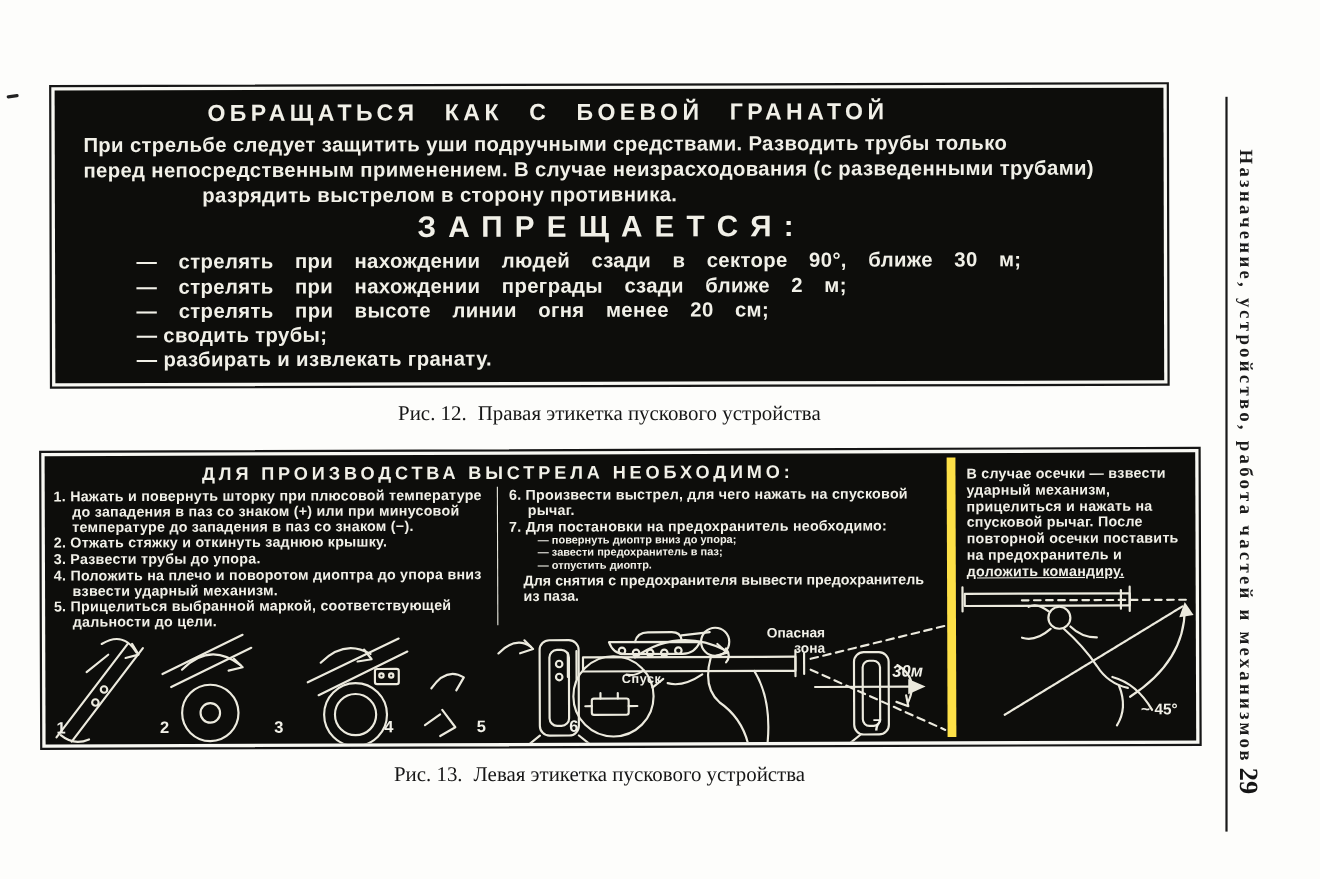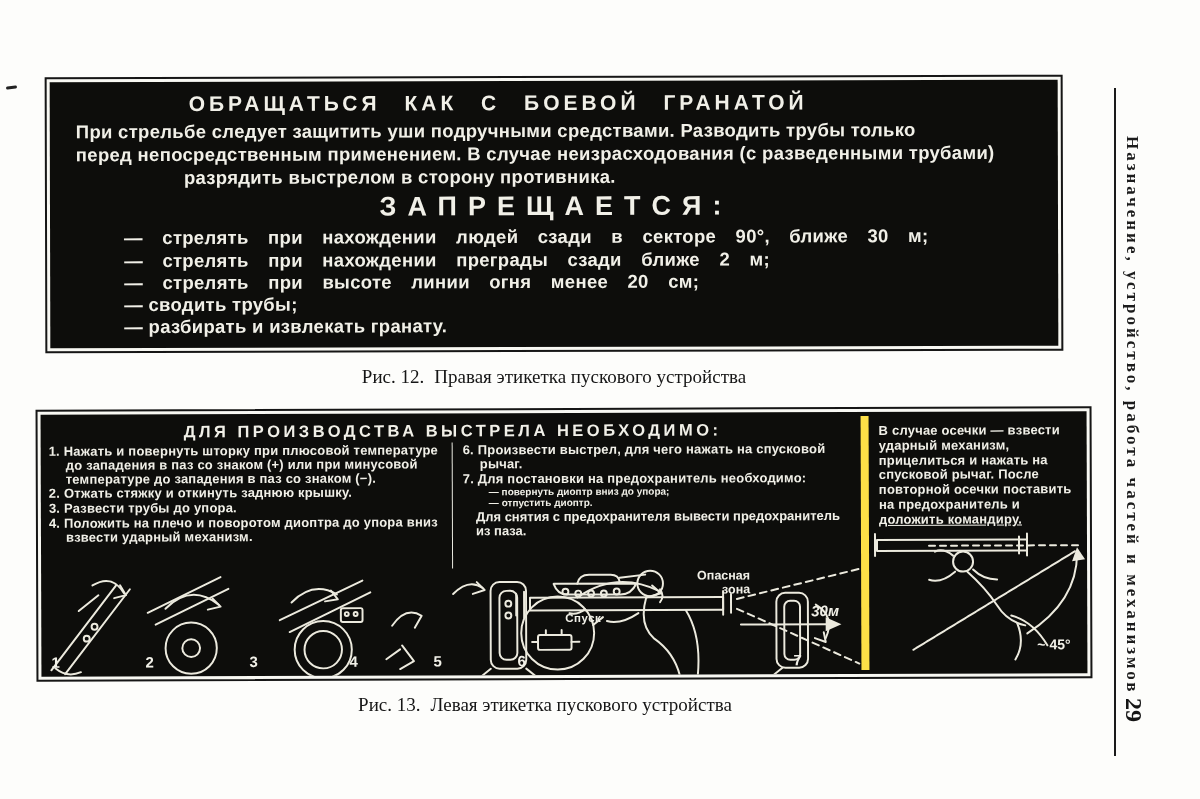--- a/index.html
+++ b/index.html
@@ -100,25 +100,27 @@
 
       <div class="p2-main">
         <div class="p2-title">ДЛЯ ПРОИЗВОДСТВА ВЫСТРЕЛА НЕОБХОДИМО:</div>
 
         <div class="p2-cols">
           <div class="p2-colL">
             <div class="p2-it"><span>1.</span> <span>Нажать и повернуть шторку при плюсовой температуре до западения в паз со знаком (+) или при минусовой температуре до западения в паз со знаком (−).</span></div>
             <div class="p2-it"><span>2.</span> <span>Отжать стяжку и откинуть заднюю крышку.</span></div>
             <div class="p2-it"><span>3.</span> <span>Развести трубы до упора.</span></div>
             <div class="p2-it"><span>4.</span> <span>Положить на плечо и поворотом диоптра до упора вниз взвести ударный механизм.</span></div>
+            <div class="p2-it"><span>5.</span> <span>Прицелиться выбранной маркой, соответствующей дальности до цели.</span></div>
           </div>
           <div class="p2-colM">
             <div class="p2-it"><span>6.</span> <span>Произвести выстрел, для чего нажать на спусковой рычаг.</span></div>
             <div class="p2-it"><span>7.</span> <span>Для постановки на предохранитель необходимо:</span></div>
             <div class="p2-sub">— повернуть диоптр вниз до упора;</div>
+            <div class="p2-sub">— завести предохранитель в паз;</div>
             <div class="p2-sub">— отпустить диоптр.</div>
             <div class="p2-note">Для снятия с предохранителя вывести предохранитель из паза.</div>
           </div>
         </div>
 
         <div class="p2-strip">
           <svg class="lines" viewBox="0 0 828 110" preserveAspectRatio="none">
 
             <path d="M6,102 L72,16"></path>
               <path d="M20,106 L86,20"></path>

